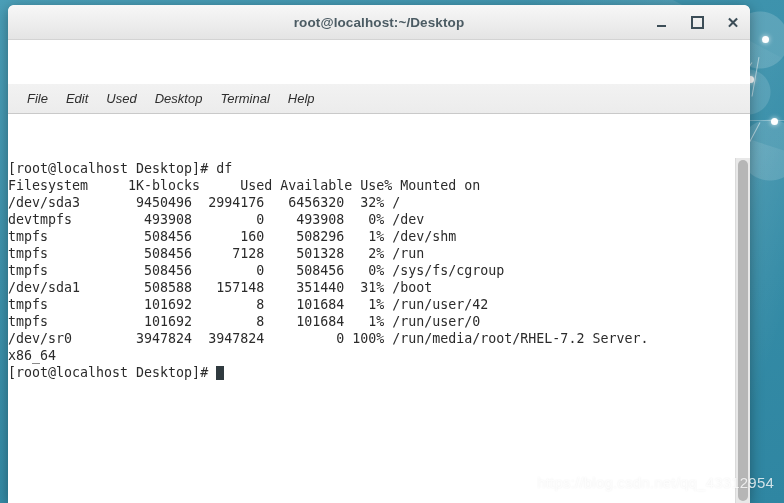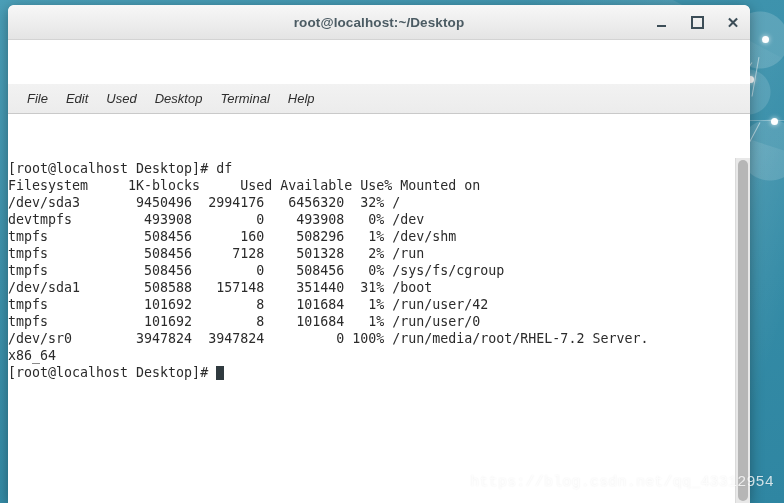--- a/index.html
+++ b/index.html
@@ -185,21 +185,21 @@
     cursor: pointer;
   }
 
   
   #watermark {
     position: absolute;
     right: 10px;
     bottom: 12px;
     font-size: 15px;
     color: rgba(255,255,255,0.78);
-    font-family: Liberation Mono, monospace;
+    font-family: Liberation Sans, sans-serif;
     user-select: none;
     letter-spacing: 0.2px;
     z-index: 50;
     text-shadow: 0 0 2px rgba(0,0,0,0.08);
   }
 </style>
 </head>
 <body>
 
 <div id="desktop">

